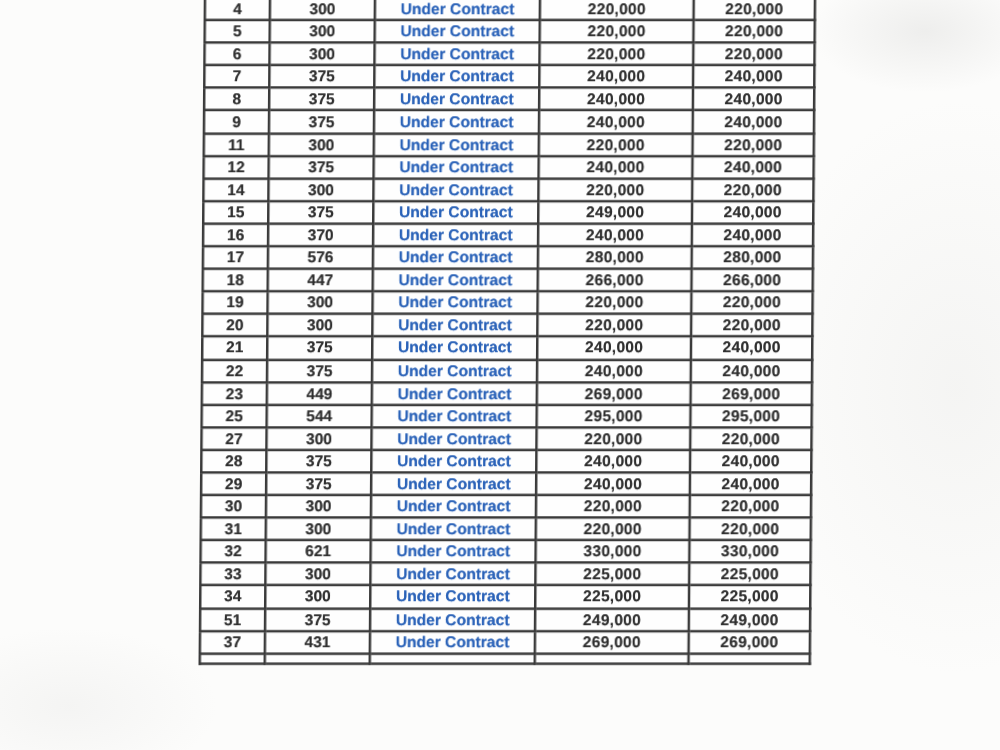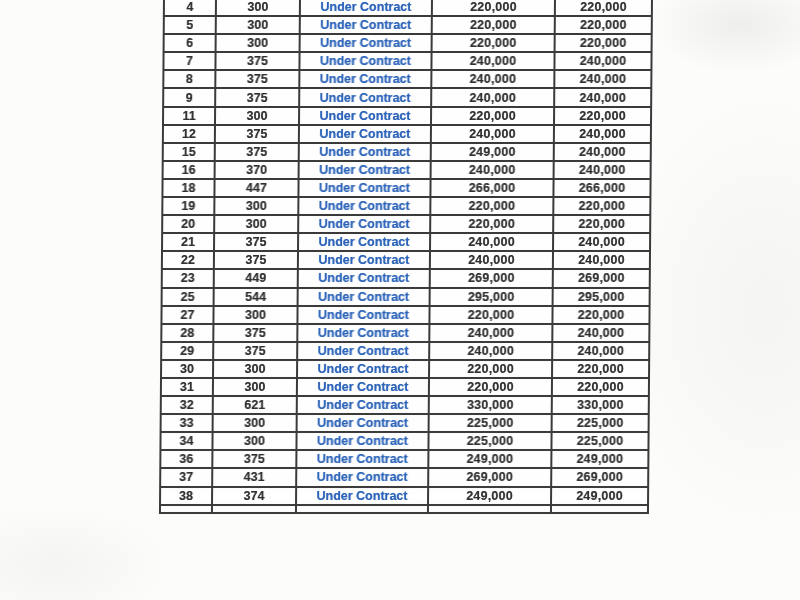--- a/index.html
+++ b/index.html
@@ -110,34 +110,48 @@
             <td class="c4">220,000</td>
           </tr>
           <tr>
             <td class="c0">12</td>
             <td class="c1">375</td>
             <td class="c2">Under Contract</td>
             <td class="c3">240,000</td>
             <td class="c4">240,000</td>
           </tr>
           <tr>
+            <td class="c0">14</td>
+            <td class="c1">300</td>
+            <td class="c2">Under Contract</td>
+            <td class="c3">220,000</td>
+            <td class="c4">220,000</td>
+          </tr>
+          <tr>
             <td class="c0">15</td>
             <td class="c1">375</td>
             <td class="c2">Under Contract</td>
             <td class="c3">249,000</td>
             <td class="c4">240,000</td>
           </tr>
           <tr>
             <td class="c0">16</td>
             <td class="c1">370</td>
             <td class="c2">Under Contract</td>
             <td class="c3">240,000</td>
             <td class="c4">240,000</td>
           </tr>
           <tr>
+            <td class="c0">17</td>
+            <td class="c1">576</td>
+            <td class="c2">Under Contract</td>
+            <td class="c3">280,000</td>
+            <td class="c4">280,000</td>
+          </tr>
+          <tr>
             <td class="c0">18</td>
             <td class="c1">447</td>
             <td class="c2">Under Contract</td>
             <td class="c3">266,000</td>
             <td class="c4">266,000</td>
           </tr>
           <tr>
             <td class="c0">19</td>
             <td class="c1">300</td>
             <td class="c2">Under Contract</td>
@@ -229,39 +243,32 @@
             <td class="c4">225,000</td>
           </tr>
           <tr>
             <td class="c0">34</td>
             <td class="c1">300</td>
             <td class="c2">Under Contract</td>
             <td class="c3">225,000</td>
             <td class="c4">225,000</td>
           </tr>
           <tr>
-            <td class="c0">36</td>
+            <td class="c0">51</td>
             <td class="c1">375</td>
             <td class="c2">Under Contract</td>
             <td class="c3">249,000</td>
             <td class="c4">249,000</td>
           </tr>
           <tr>
             <td class="c0">37</td>
             <td class="c1">431</td>
             <td class="c2">Under Contract</td>
             <td class="c3">269,000</td>
             <td class="c4">269,000</td>
-          </tr>
-          <tr>
-            <td class="c0">38</td>
-            <td class="c1">374</td>
-            <td class="c2">Under Contract</td>
-            <td class="c3">249,000</td>
-            <td class="c4">249,000</td>
           </tr>
           <tr class="partial">
             <td class="c0"></td>
             <td class="c1"></td>
             <td class="c2"></td>
             <td class="c3"></td>
             <td class="c4"></td>
           </tr>
         </tbody>
     </table>

